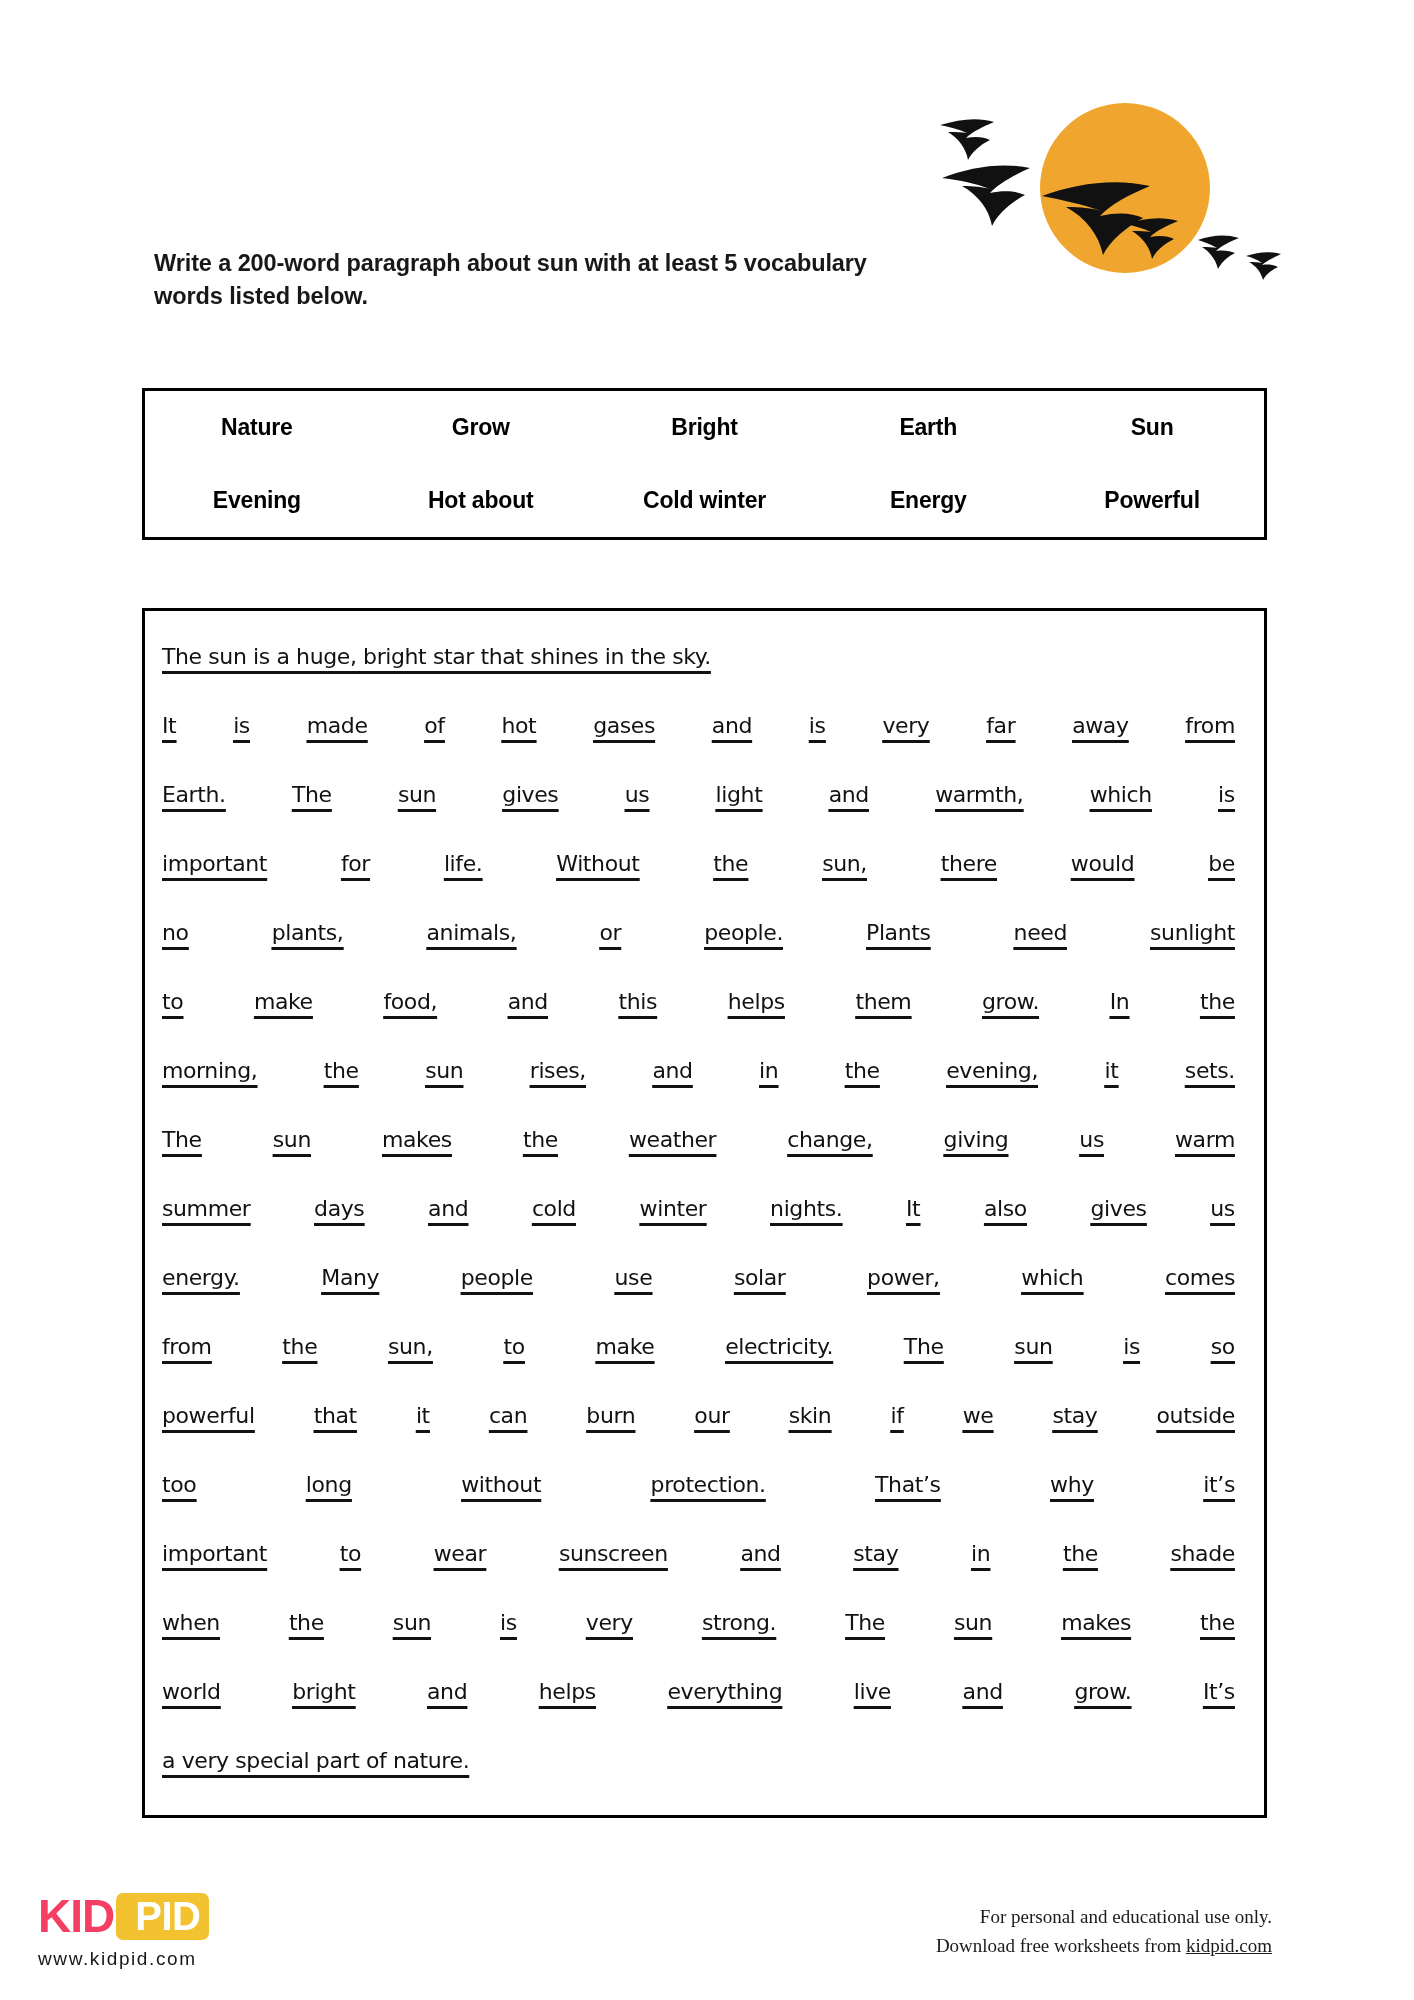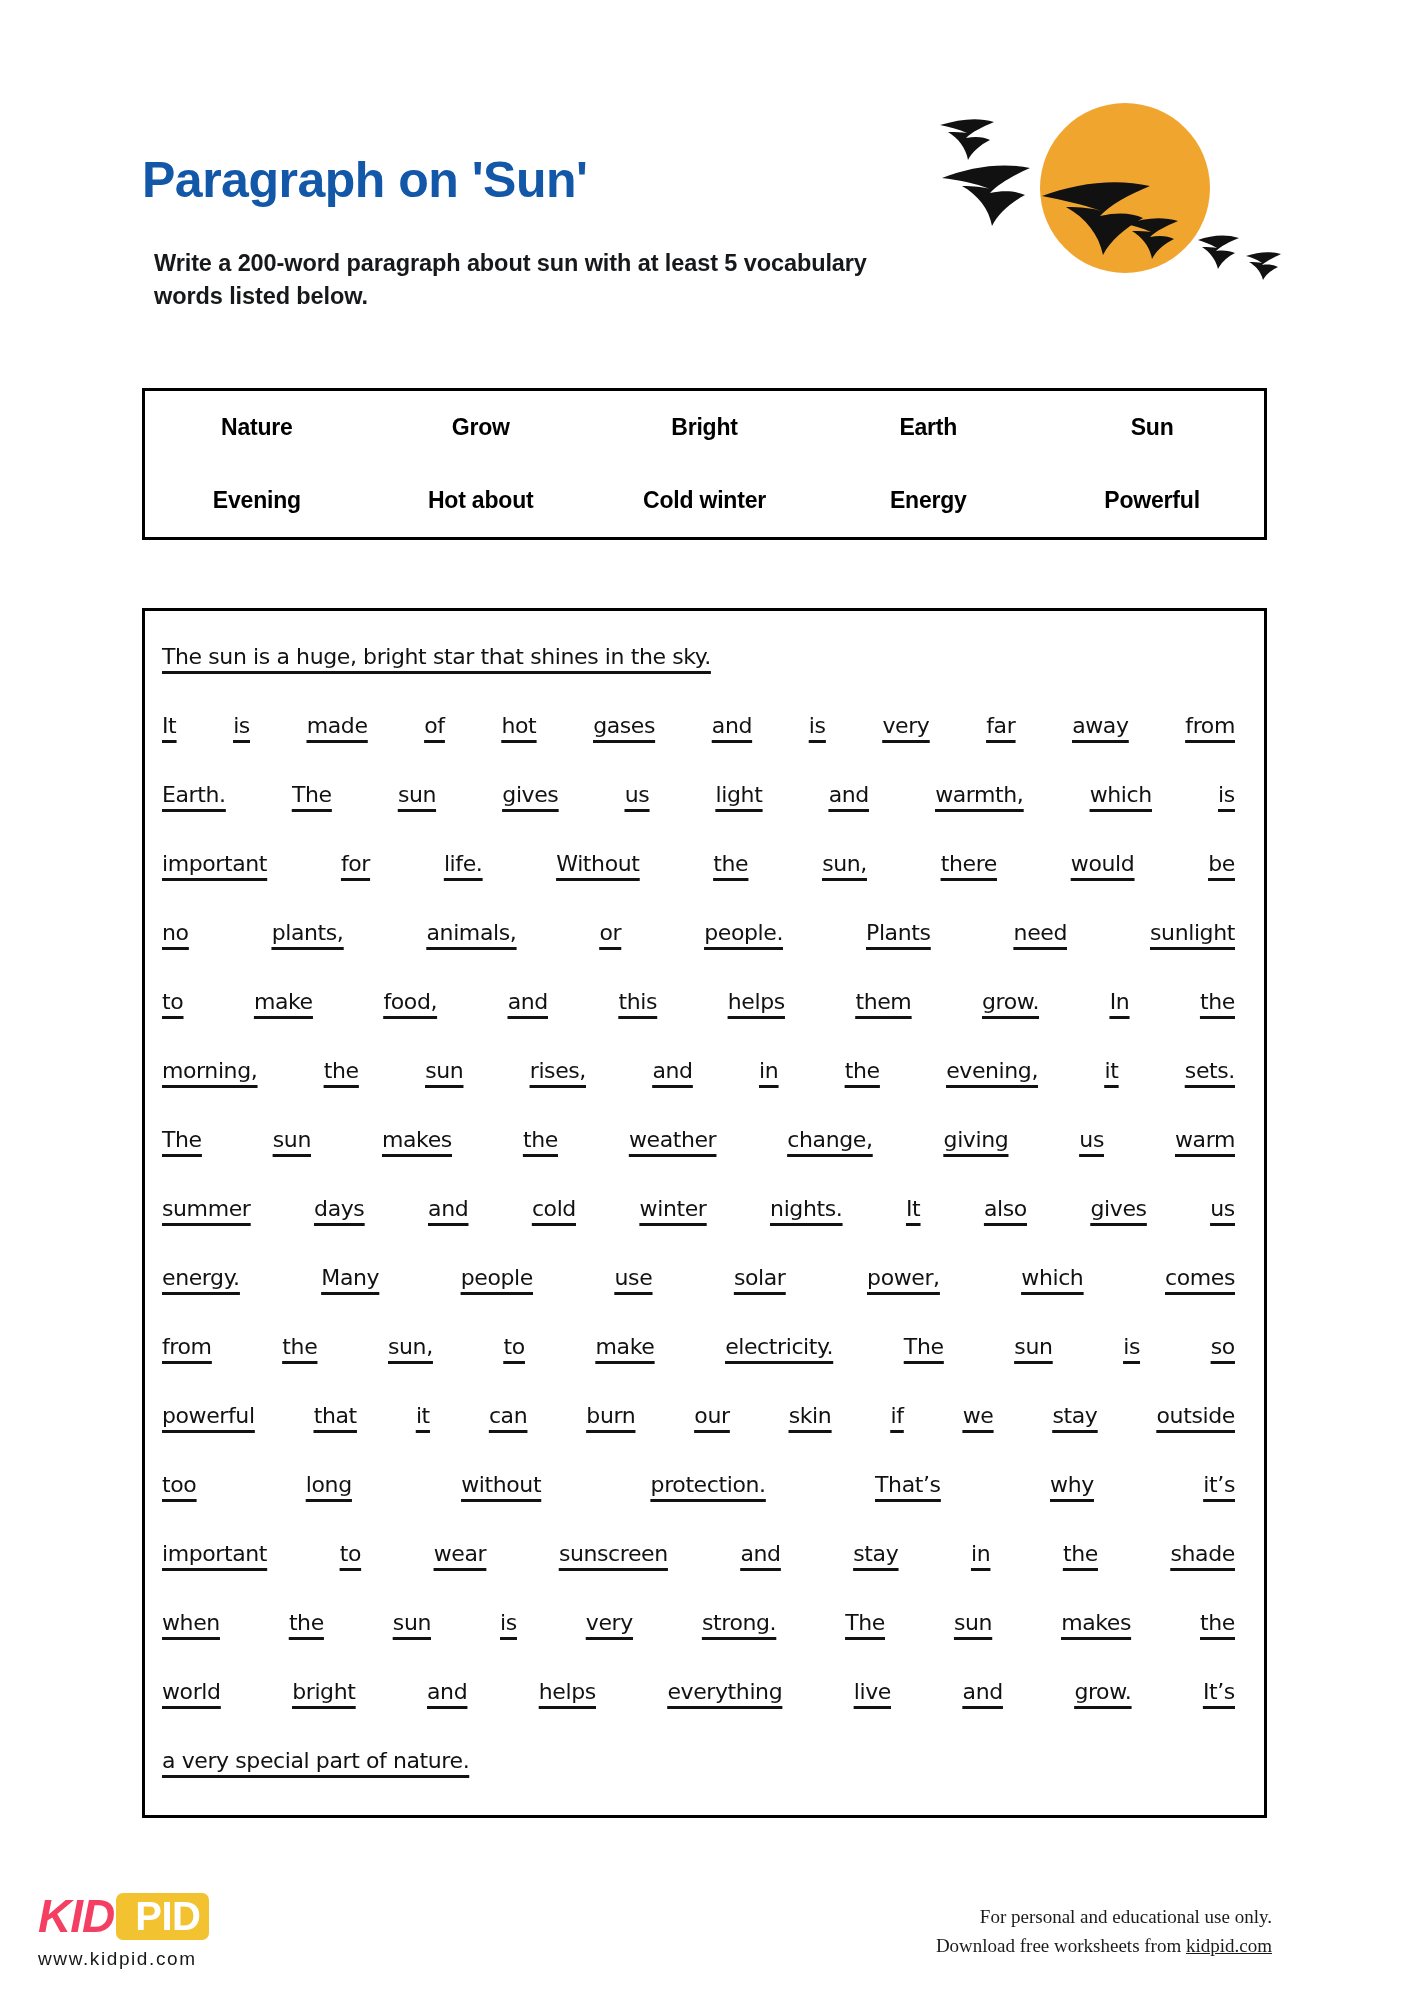--- a/index.html
+++ b/index.html
@@ -125,21 +125,20 @@
   
   .footer { position: absolute; left: 0; top: 1860px; width: 1414px; height: 140px; }
   .logo { position: absolute; left: 38px; top: 30px; }
   .logo-row { display: flex; align-items: center; height: 52px; }
   .logo-kid {
     font-size: 46px;
     font-weight: bold;
     color: #f43f63;
     letter-spacing: -1px;
     line-height: 1;
-    font-style: italic;
   }
   .logo-pid-wrap {
     background: #f2c230;
     border-radius: 7px;
     padding: 3px 9px 4px 19px;
     margin-left: 2px;
   }
   .logo-pid {
     font-size: 40px;
     font-weight: bold;
@@ -165,21 +164,20 @@
   }
   .footer-link {
     text-decoration: underline;
     color: #1b1b1b;
   }
 </style>
 </head>
 <body>
 
 <div class="header">
-  <div class="title">Paragraph on 'Sun'</div>
   <div class="subtitle">Write a 200-word paragraph about sun with at least 5 vocabulary words listed below.</div>
 
   <div class="art">
     <svg width="420" height="220" viewBox="0 0 420 220" xmlns="http://www.w3.org/2000/svg">
       <circle cx="195" cy="88" r="85" fill="#F0A62E"></circle>
       <g fill="#111111">
 
         <path d="M10 25 C30 19 48 17 64 22 C52 27 42 32 36 38 C46 36 54 37 60 40 C50 45 42 52 38 60 C36 48 28 38 18 32 C26 32 32 32 37 33 C28 29 19 27 10 25 Z"></path>
 
         <path d="M12 78 C40 67 72 62 100 68 C82 76 68 84 60 93 C74 90 86 91 95 95 C80 103 68 114 62 126 C59 109 48 95 32 86 C44 86 53 87 60 89 C45 83 28 80 12 78 Z"></path>

